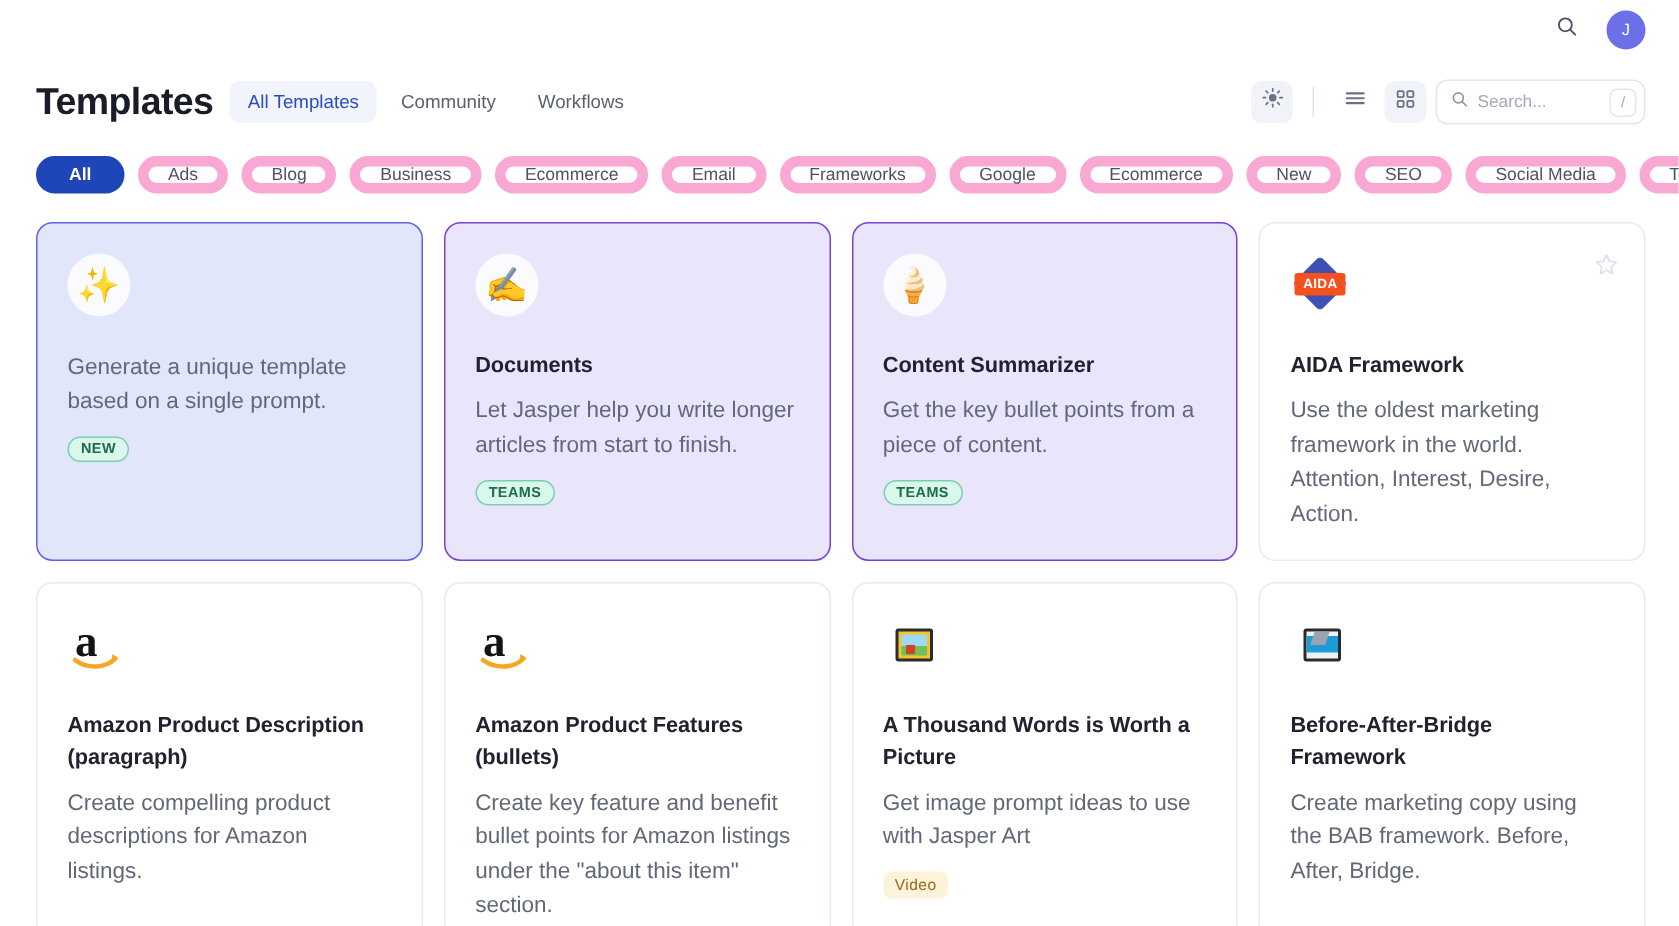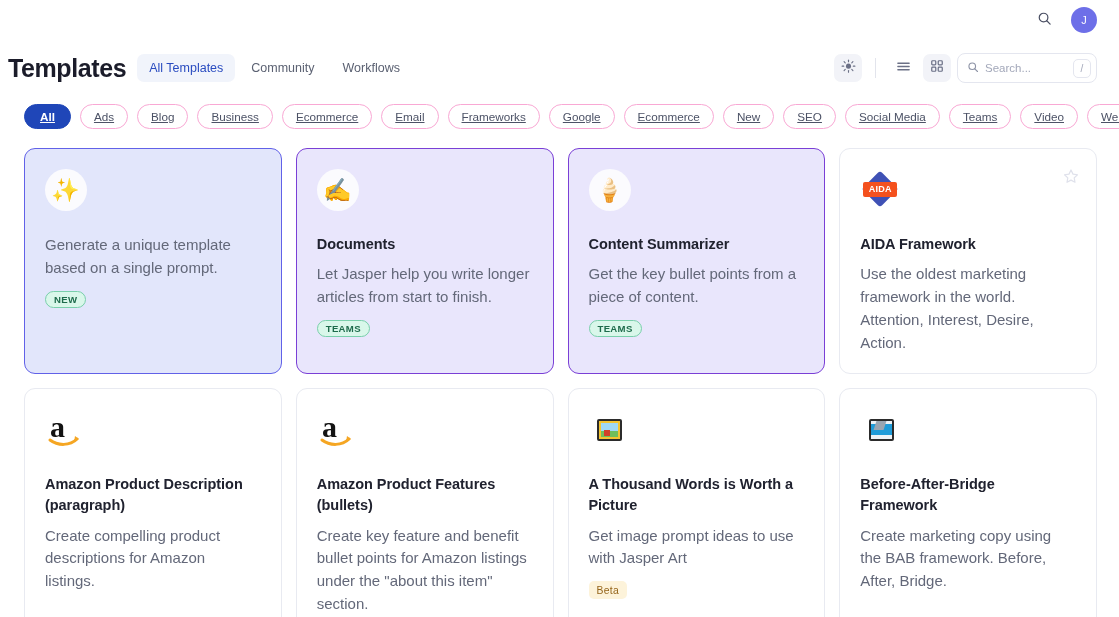--- a/index.html
+++ b/index.html
@@ -33,21 +33,21 @@
     font-size: 11px;
     display: flex; align-items: center; justify-content: center;
     cursor: pointer;
     letter-spacing: .2px;
   }
 
   
   .header {
     display: flex;
     align-items: center;
-    padding: 0 22px 0 8px;
+    padding: 0 22px 0 24px;
     height: 56px;
   }
   .page-title {
     font-size: 25px;
     font-weight: bold;
     color: #1b1c2a;
     letter-spacing: -0.4px;
   }
   .tabs {
     display: flex;
@@ -109,28 +109,27 @@
     display: flex;
     align-items: center;
     gap: 9px;
     padding: 0 22px 0 24px;
     height: 40px;
   }
   .pill {
     height: 25px;
     padding: 0 13px;
     border-radius: 13px;
-    border: 1px solid #f9a8d4;
+    border: 7px solid #f9a8d4;
     font-size: 11.7px;
     color: #4c5266;
     display: flex; align-items: center;
     cursor: pointer;
     background: #fff;
     white-space: nowrap;
-    text-decoration: underline;
   }
   .pill.active {
     background: #1f46b8;
     border-color: #1f46b8;
     color: #fff;
     font-weight: bold;
     padding: 0 15px;
   }
 
   
@@ -434,21 +433,21 @@
   </div>
 
   <div class="card r2">
     <div class="card-icon-wrap">
       <div class="pix-icon">
           <div class="pix-inner"></div>
         </div>
     </div>
     <div class="card-title">A Thousand Words is Worth a Picture</div>
     <div class="card-desc">Get image prompt ideas to use with Jasper Art</div>
-    <div class="badge amber">Beta</div>
+    <div class="badge amber">Video</div>
   </div>
 
   <div class="card r2">
     <div class="card-icon-wrap">
       <div class="bab-icon"></div>
     </div>
     <div class="card-title">Before-After-Bridge Framework</div>
     <div class="card-desc">Create marketing copy using the BAB framework. Before, After, Bridge.</div>
   </div>
 

